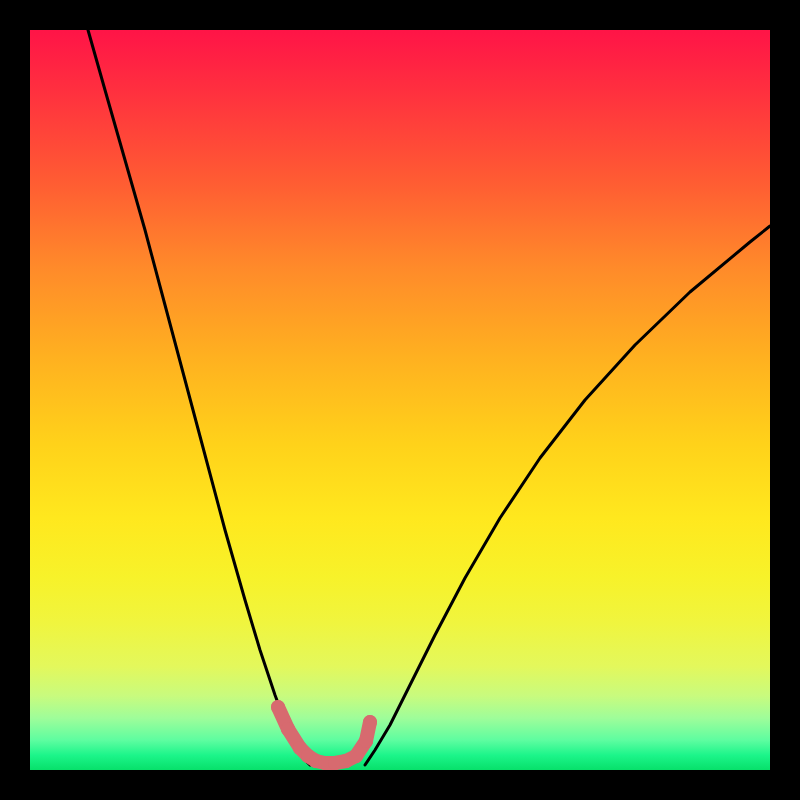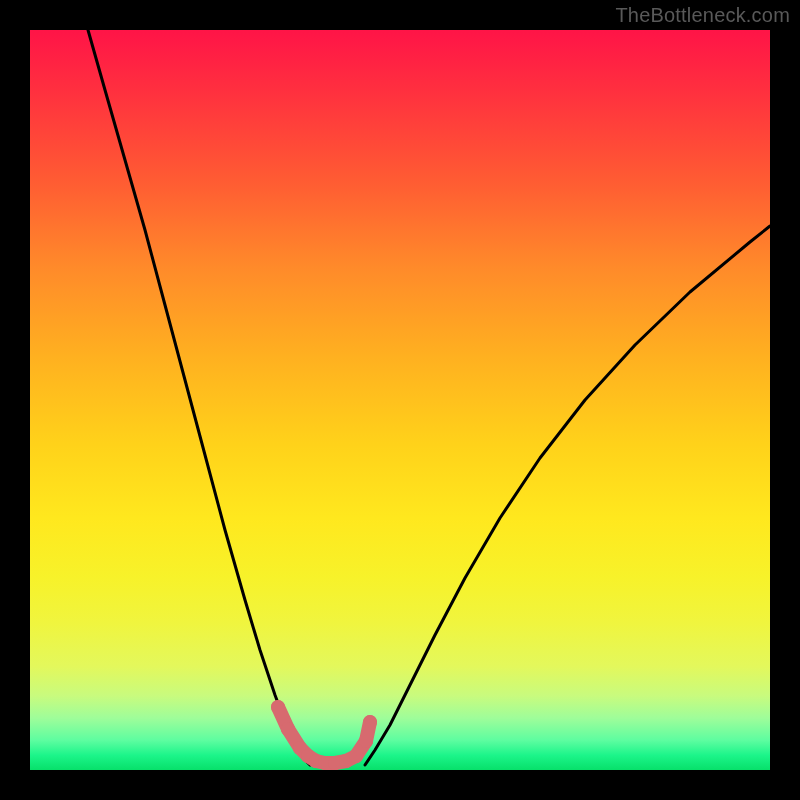--- a/index.html
+++ b/index.html
@@ -56,21 +56,20 @@
     position: absolute;
     left: 0; top: 0;
     width: 740px; height: 740px;
     overflow: visible;
   }
 </style>
 </head>
 <body>
 
 <div class="frame">
-  <div class="watermark">TheBottleneck.com</div>
 
   <div class="plot-area">
     <svg class="curves" viewBox="0 0 740 740">
       <g id="series-group">
           <path d="M58 0 L75 60 L95 130 L115 200 L135 275 L155 350 L175 425 L195 500 L215 570 L230 620 L245 665 L258 700 L268 720 L275 730 L280 735" fill="none" stroke="#000000" stroke-width="3" stroke-linecap="round" stroke-linejoin="round"></path>
           <path d="M335 735 L345 720 L360 695 L380 655 L405 605 L435 548 L470 488 L510 428 L555 370 L605 315 L660 262 L720 212 L740 196" fill="none" stroke="#000000" stroke-width="3" stroke-linecap="round" stroke-linejoin="round"></path>
           <circle cx="248" cy="677" r="7" fill="#d76a6f"></circle>
           <circle cx="258" cy="699" r="7" fill="#d76a6f"></circle>
           <line x1="248" y1="677" x2="258" y2="699" stroke="#d76a6f" stroke-width="14" stroke-linecap="round"></line>
           <circle cx="270" cy="718" r="7" fill="#d76a6f"></circle>

